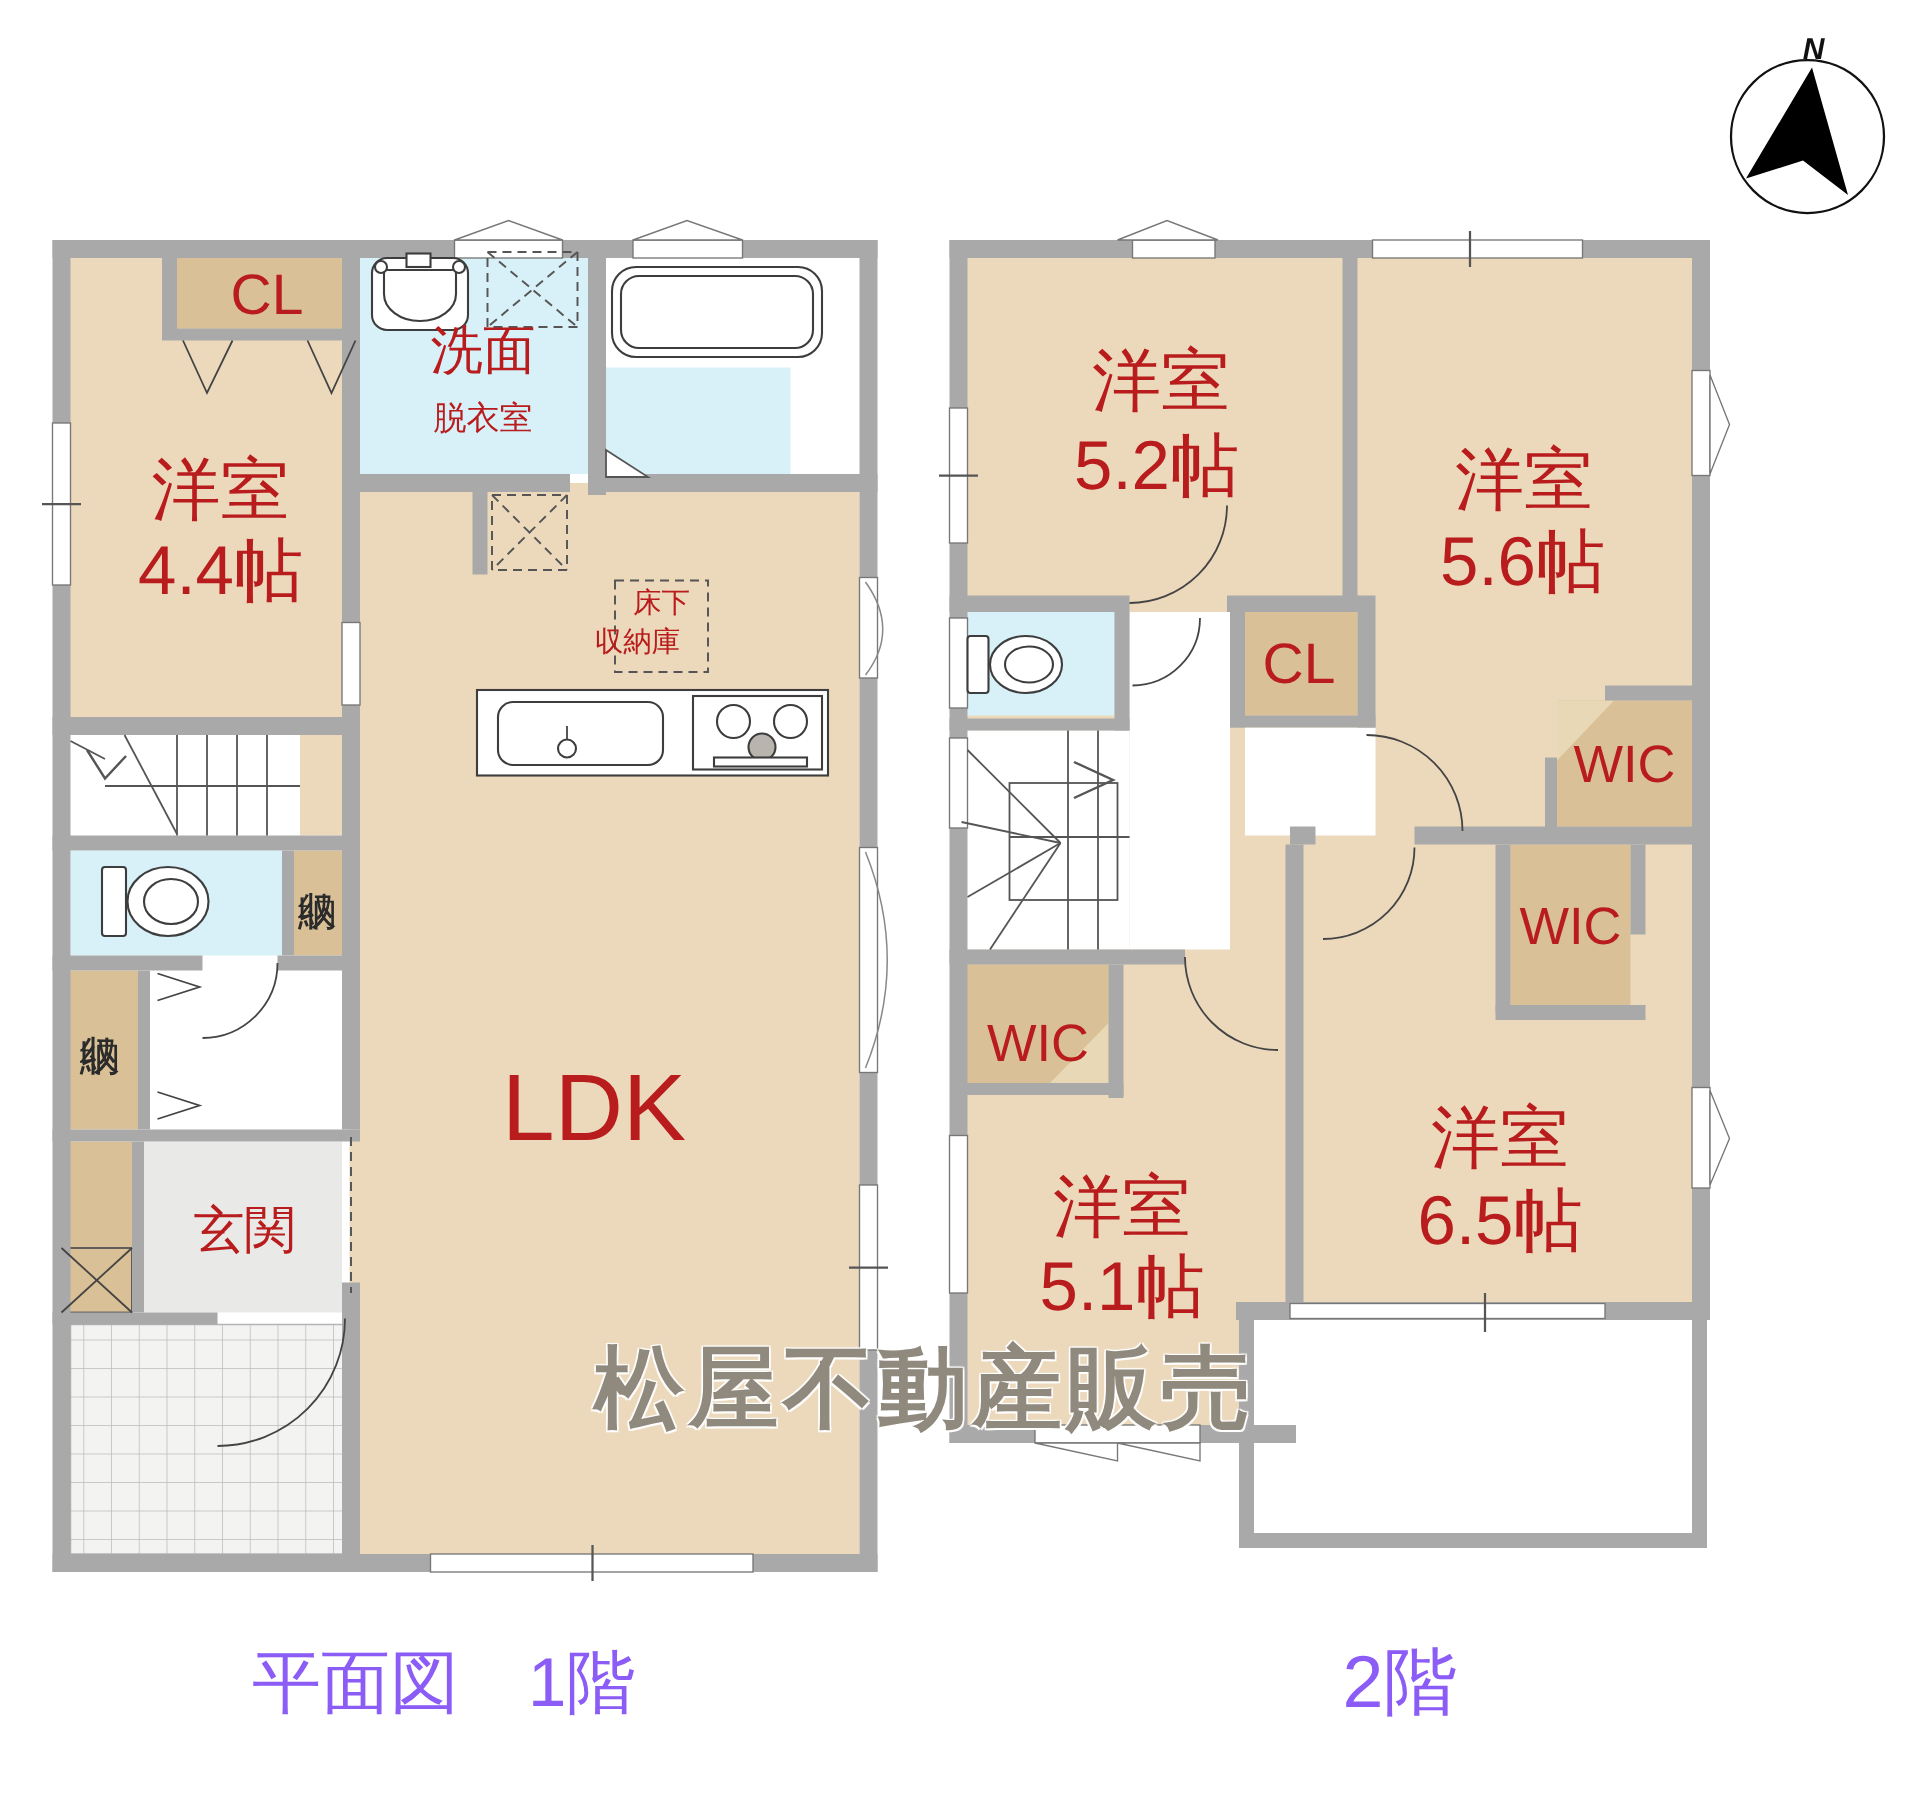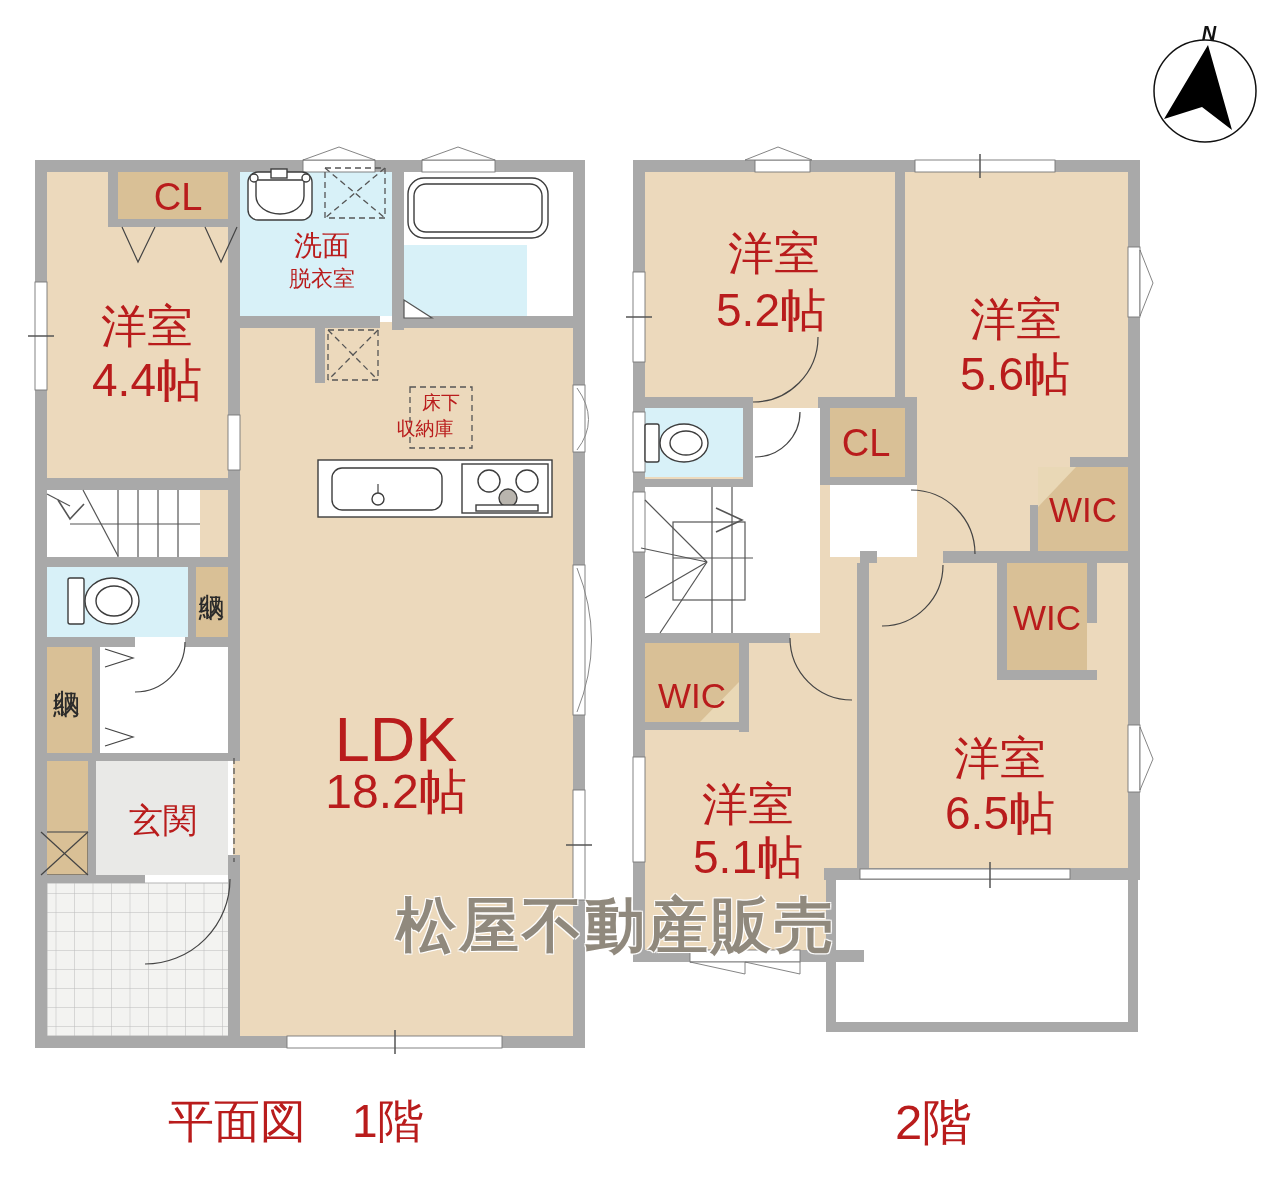--- a/index.html
+++ b/index.html
@@ -13,21 +13,21 @@
   .wall{fill:#a9a9a9}
   .white{fill:#ffffff}
   .gray{fill:#e9e9e7}
   .win{fill:#ffffff;stroke:#777;stroke-width:0.9}
   .ln{stroke:#444;fill:none;stroke-width:1.2}
   .fix{stroke:#3d3d3d;fill:#ffffff;stroke-width:1.4}
   .dash{stroke:#555;fill:none;stroke-width:1.3;stroke-dasharray:6 4}
   .lbl{position:absolute;transform:translateX(-50%);color:#b91c1c;white-space:nowrap;line-height:1;}
   .vlbl{position:absolute;writing-mode:vertical-rl;text-orientation:upright;transform:translateX(-50%);
         color:#2b2b2b;line-height:1;letter-spacing:2px;}
-  .cap{position:absolute;color:#b91c1c;line-height:1;}
+  .cap{position:absolute;color:#8b5cf6;line-height:1;}
   #watermark{position:absolute;left:396px;top:886px;font-size:60px;font-weight:bold;letter-spacing:3px;
        color:rgba(125,116,102,0.85);
        text-shadow:0 0 2px #fff,1px 1px 0 rgba(255,255,255,.9),-1px -1px 0 rgba(255,255,255,.9),
                    1px -1px 0 rgba(255,255,255,.9),-1px 1px 0 rgba(255,255,255,.9);font-family:Liberation Serif, serif;}
   #compass-n{position:absolute;left:1209px;top:22px;transform:translateX(-50%);
        font-size:20px;font-weight:bold;color:#111;font-style:italic;}
 </style>
 </head>
 <body>
 
@@ -260,26 +260,25 @@
 
   <g>
     <circle cx="1205" cy="91" r="51" fill="none" stroke="#111" stroke-width="1.5"></circle>
     <polygon points="1208,45 1232,130 1202,107 1164,119" fill="#000"></polygon>
   </g>
 </svg>
 
 <div class="lbl" style="left:147px;top:303px;font-size:46px">洋室</div>
 <div class="lbl" style="left:147px;top:357px;font-size:46px">4.4帖</div>
 <div class="lbl" style="left:178px;top:178px;font-size:38px">CL</div>
-<div class="lbl" style="left:322px;top:232px;font-size:28px">洗面</div>
+<div class="lbl" style="left:322px;top:216px;font-size:35px">洗面</div>
 <div class="lbl" style="left:322px;top:268px;font-size:22px">脱衣室</div>
 <div class="lbl" style="left:441px;top:393px;font-size:19px">床下</div>
 <div class="lbl" style="left:425px;top:419px;font-size:19px">収納庫</div>
 <div class="lbl" style="left:396px;top:708px;font-size:63px">LDK</div>
-<div class="lbl" style="left:396px;top:768px;font-size:48px">18.2帖</div>
 <div class="vlbl" style="left:212px;top:573px;font-size:26px">収納</div>
 <div class="vlbl" style="left:66px;top:668px;font-size:27px">収納</div>
 <div class="lbl" style="left:163px;top:803px;font-size:34px">玄関</div>
 
 <div class="lbl" style="left:774px;top:230px;font-size:46px">洋室</div>
 <div class="lbl" style="left:771px;top:287px;font-size:46px">5.2帖</div>
 <div class="lbl" style="left:1016px;top:296px;font-size:46px">洋室</div>
 <div class="lbl" style="left:1015px;top:351px;font-size:46px">5.6帖</div>
 <div class="lbl" style="left:866px;top:424px;font-size:38px">CL</div>
 <div class="lbl" style="left:1083px;top:492px;font-size:35px">WIC</div>

